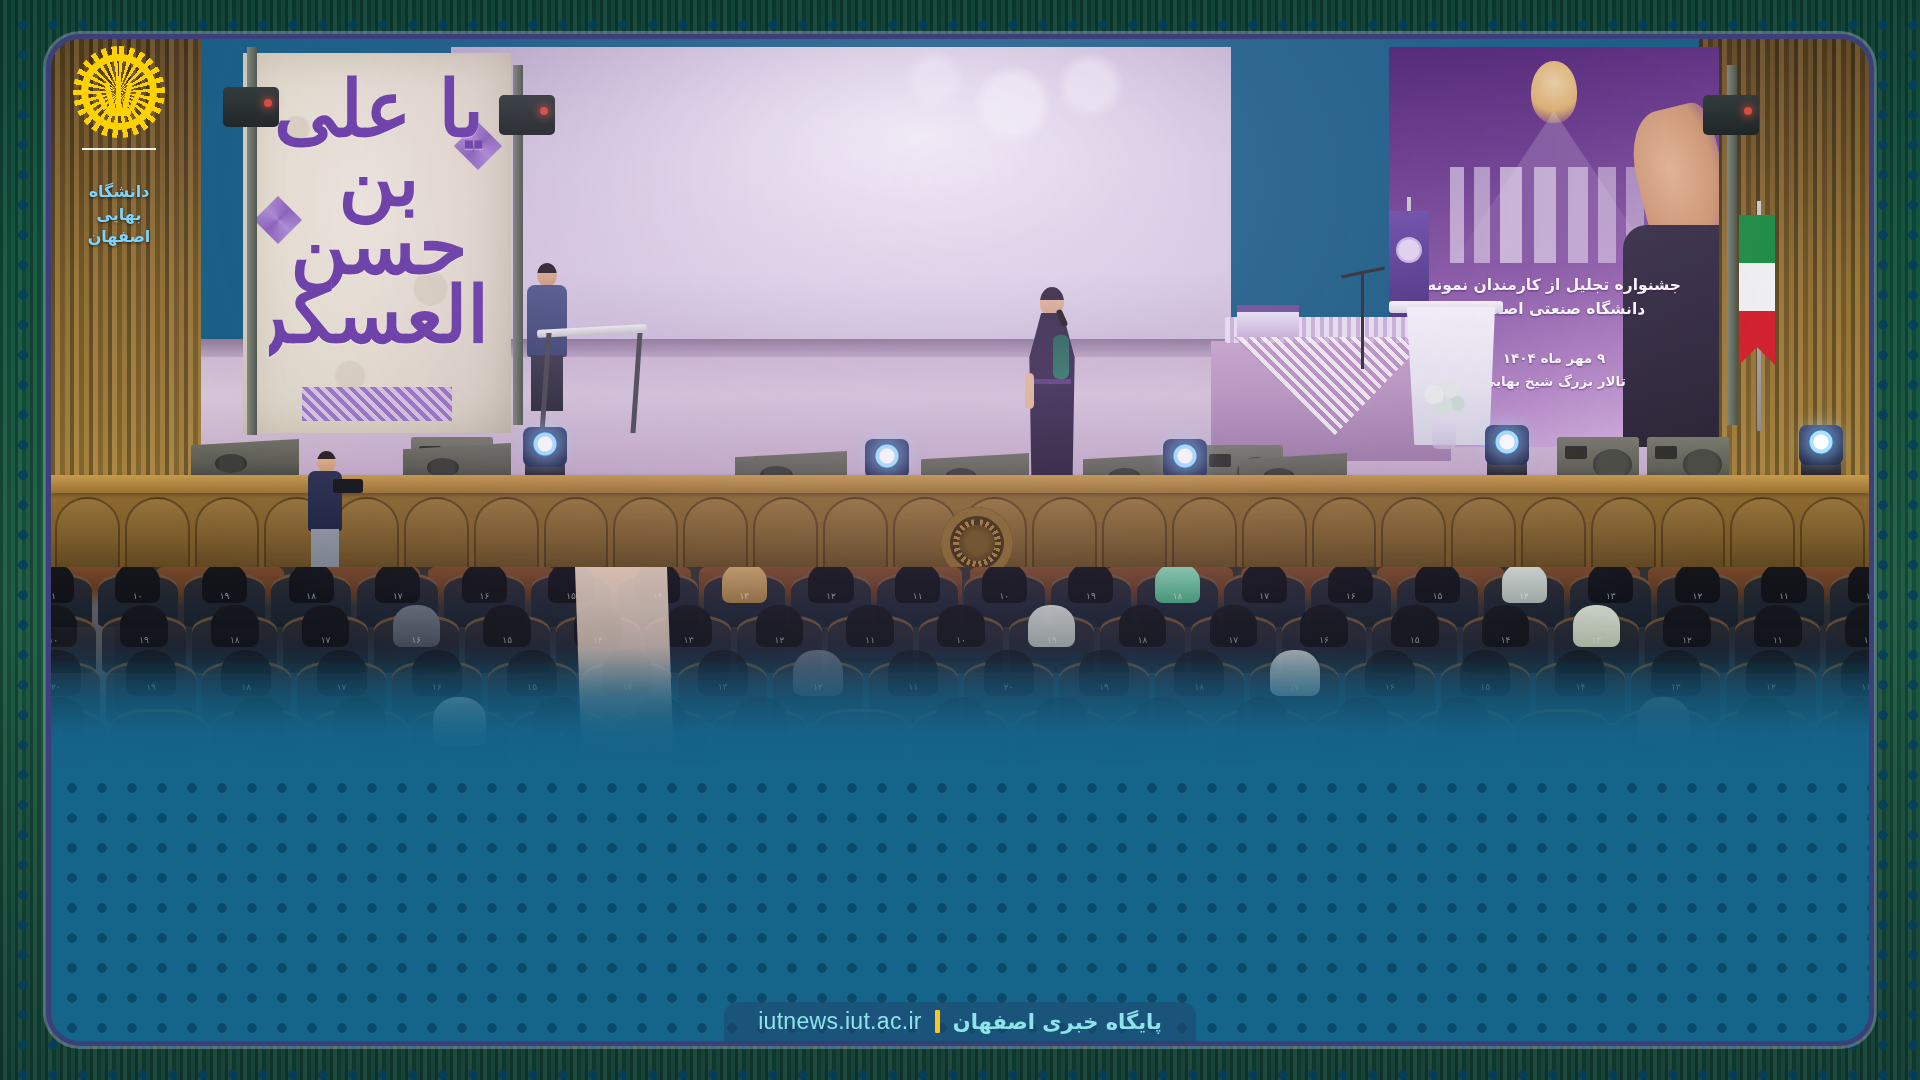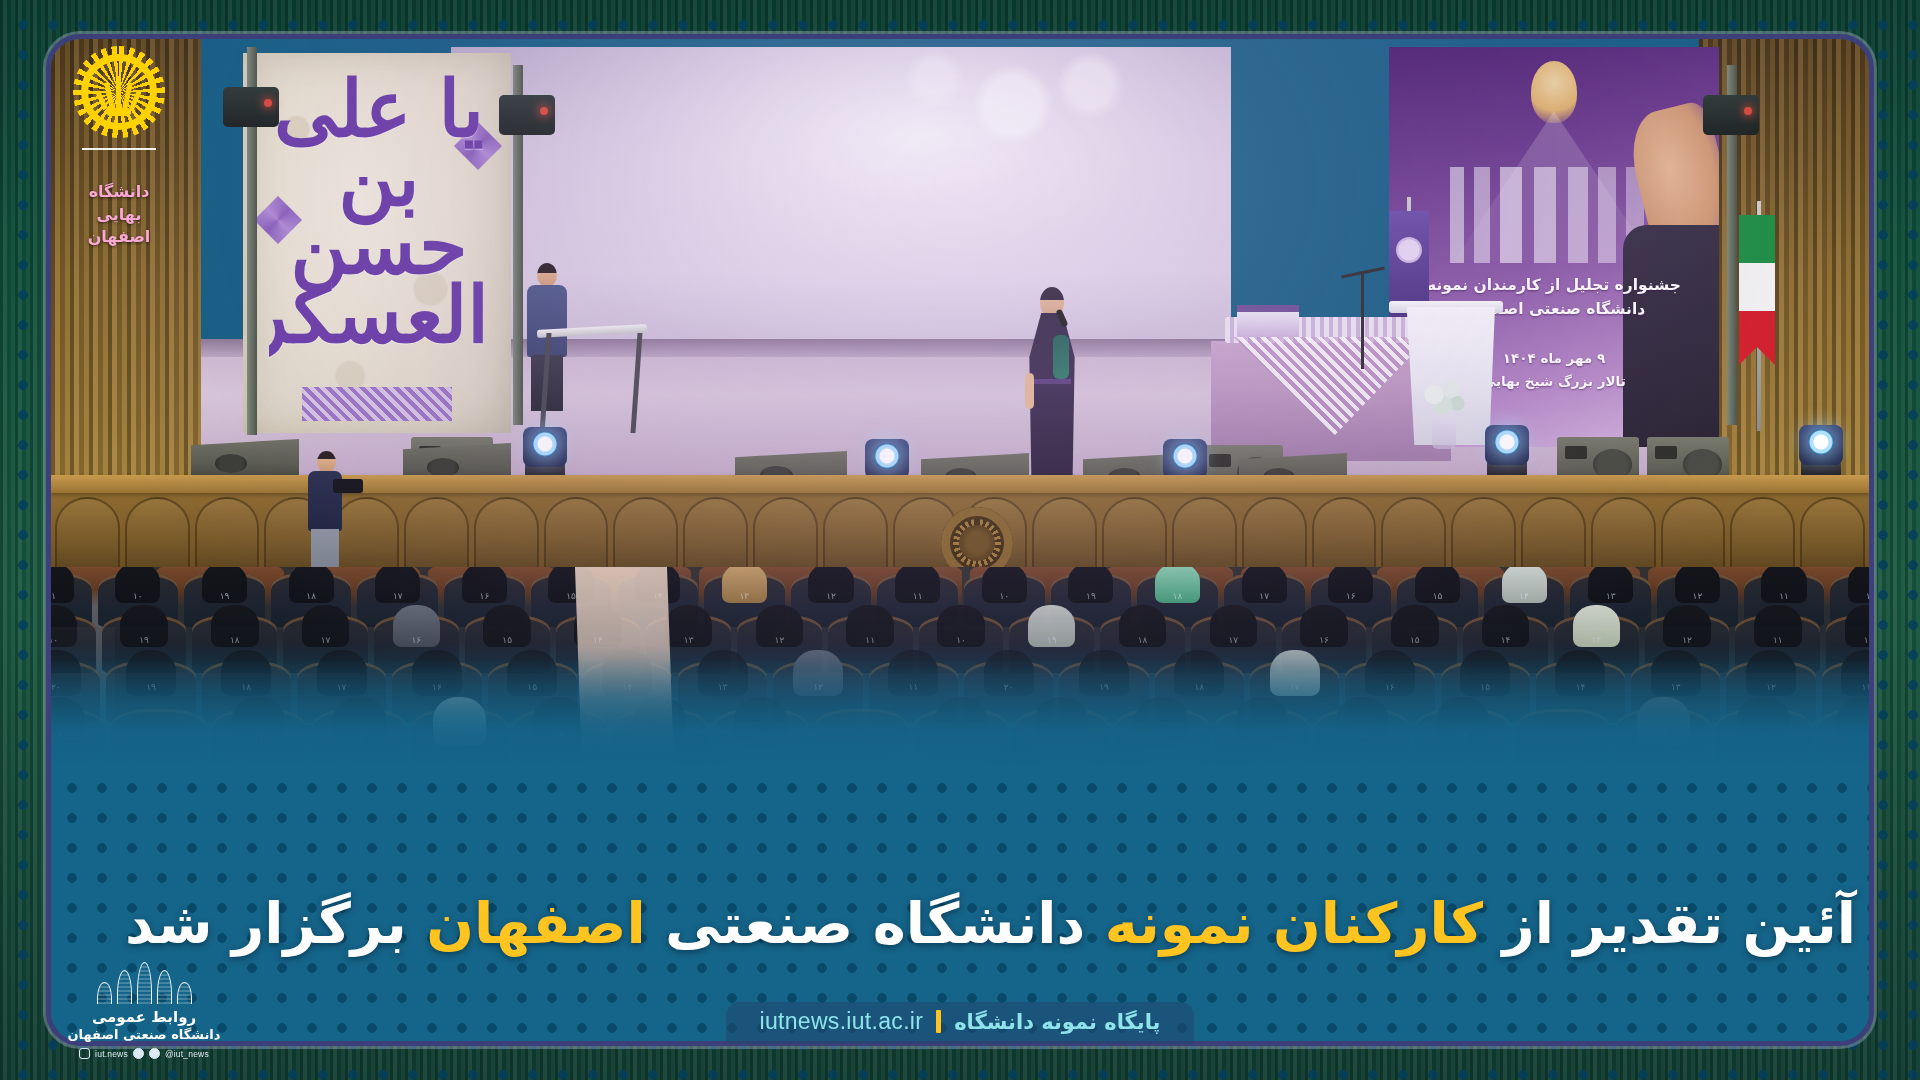--- a/index.html
+++ b/index.html
@@ -598,21 +598,21 @@
   .gear-core span:nth-child(5) { left: 38px; height: 20px; transform: rotate(24deg); }
   .gear-core em {
     position:absolute; left: 12px; bottom: 0; width: 24px; height: 8px;
     background: #ffd200; border-radius: 3px;
   }
   .logo-divider {
     width: 74px; height: 2px; background: #ffffff; margin: 10px auto 7px;
     opacity: .92;
   }
   .logo-text {
-    color: #f9a8d4; direction: rtl;
+    color: #7dd3fc; direction: rtl;
     font-size: 16px; font-weight: 700; line-height: 1.42;
     font-family: "DejaVu Sans", sans-serif;
     text-shadow: 0 1px 3px rgba(0,0,0,.6);
     margin-top: 31px;
   }
 
   
   #pr-logo {
     position: absolute; left: 58px; top: 962px; width: 172px;
     text-align: center; z-index: 12; direction: rtl;
@@ -1288,42 +1288,23 @@
       </div>
     </div>
     <div class="logo-divider"></div>
     <div class="logo-text">
       <div>دانشگاه</div>
       <div>بهایی</div>
       <div>اصفهان</div>
     </div>
   </div>
 
-  <h1 id="headline"><span>آئین تقدیر از </span><span class="hl">کارکنان نمونه</span><span> دانشگاه صنعتی </span><span class="hl">اصفهان</span><span> برگزار شد</span></h1>
 
   <div id="footer-caption">
     <div class="fc-pill">
-      <span class="fc-label">پایگاه نمونه دانشگاه</span>
+      <span class="fc-label">پایگاه خبری اصفهان</span>
       <span class="fc-bar"></span>
       <span class="fc-url">iutnews.iut.ac.ir</span>
     </div>
   </div>
 
-  <div id="pr-logo">
-    <div class="pr-towers">
-      <i></i>
-        <i></i>
-        <i></i>
-        <i></i>
-        <i></i>
-    </div>
-    <div class="pr-l1">روابط عمومی</div>
-    <div class="pr-l2">دانشگاه صنعتی اصفهان</div>
-    <div class="pr-social" id="pr-social">
-        <span class="ico ig"></span>
-        <span class="hnd">iut.news</span>
-        <span class="ico tg"></span>
-        <span class="ico wa"></span>
-        <span class="hnd">@iut_news</span>
-      </div>
-  </div>
 
 </div>
 
 </body></html>

